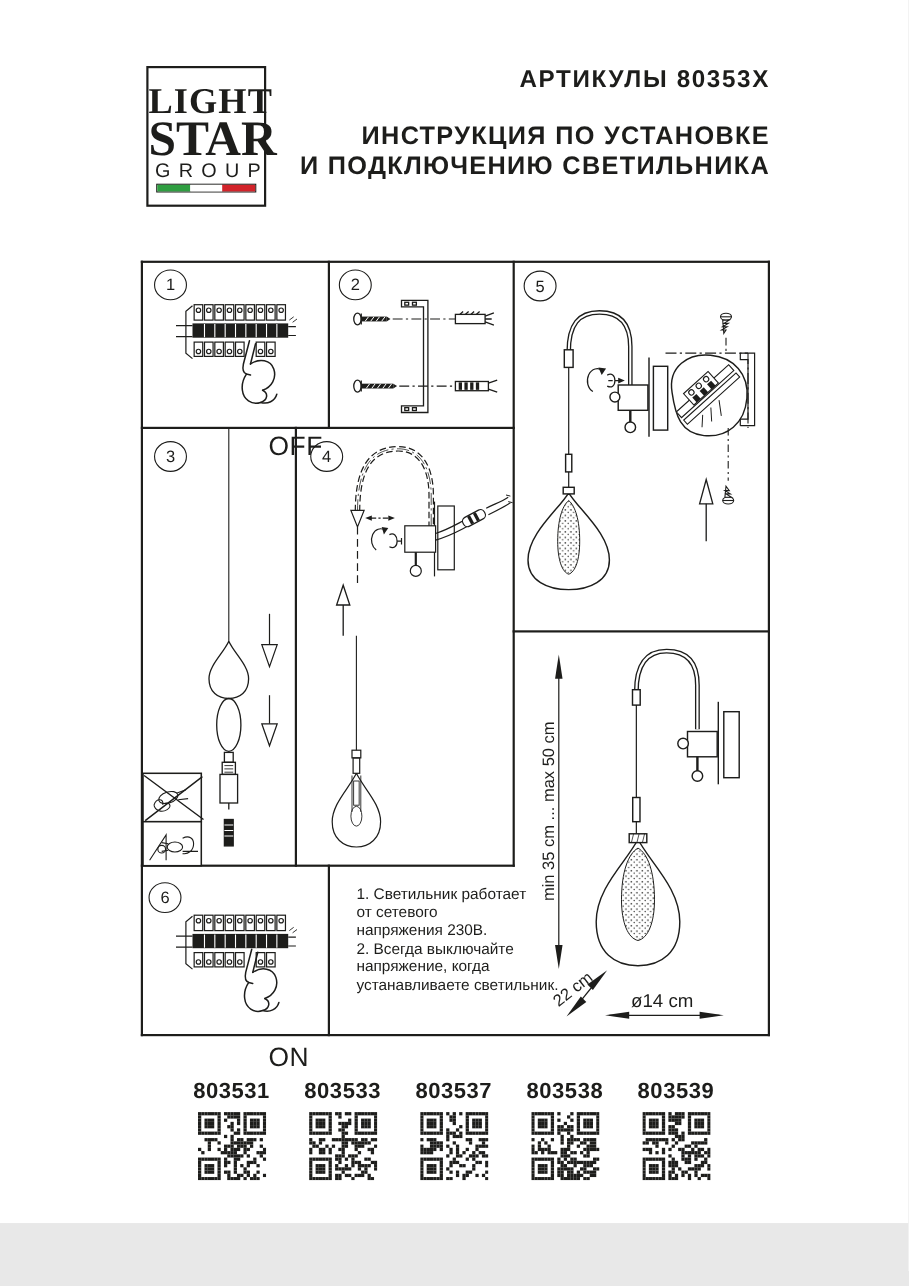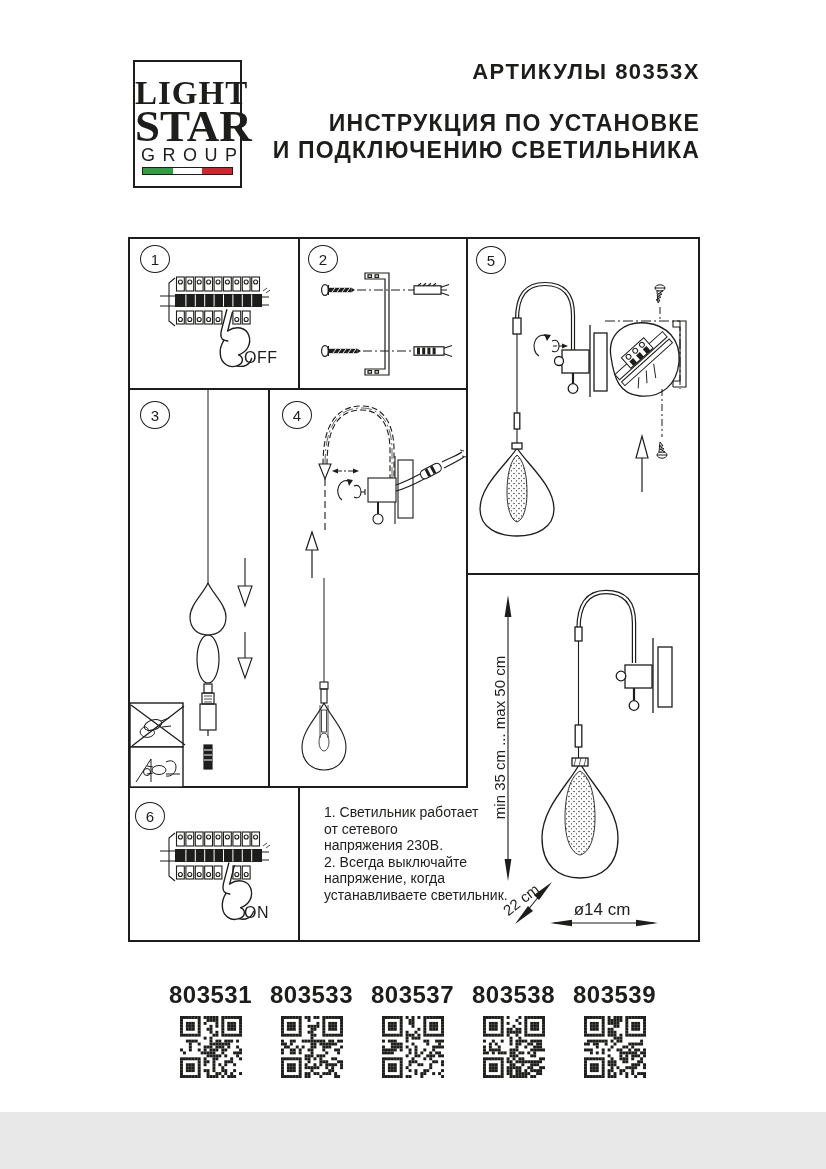--- a/index.html
+++ b/index.html
@@ -21,31 +21,31 @@
   .hdr{position:absolute;right:126px;top:56px;text-align:right;font-weight:bold;}
   .hdr-line{font-size:22px;line-height:31px;letter-spacing:1.5px;}
   .hdr-title{margin-top:23px;}
   .hdr-title .hdr-line{font-size:23px;line-height:27px;letter-spacing:1.2px;}
   
   .diagram{position:absolute;left:128px;top:237px;width:572px;height:705px;}
   .diagram svg{position:absolute;overflow:visible;}
   .badge{position:absolute;width:30px;height:28px;border:1.6px solid #1d1d1b;border-radius:50%;
          box-sizing:border-box;display:flex;align-items:center;justify-content:center;
          font-size:15px;background:#fff;}
-  .sw-label{position:absolute;font-size:16px;letter-spacing:0.5px;}
+  .sw-label{position:absolute;font-size:24px;letter-spacing:0.5px;margin-top:44px;}
   .notes{position:absolute;left:196px;top:567px;width:190px;font-size:14px;line-height:16.5px;
          white-space:pre-line;}
   .dim-label{position:absolute;font-size:15px;white-space:nowrap;text-align:center;}
   .lbl-minmax{left:286px;top:492px;width:170px;transform:rotate(-90deg);}
   .lbl-depth{left:368px;top:654px;width:50px;transform:rotate(-38deg);}
   .lbl-diam{left:434px;top:663px;width:80px;font-size:17px;transform:none;}
   
   .articles{position:absolute;left:160px;top:981px;width:506px;display:flex;}
   .article-col{width:101px;text-align:center;}
-  .article-code{font-size:24px;font-weight:bold;letter-spacing:0.5px;}
+  .article-code{font-size:20px;font-weight:bold;letter-spacing:0.5px;}
   .article-col svg{margin-top:7px;}
   .website{position:absolute;left:0;top:1103px;width:100%;text-align:center;
            font-size:20px;font-weight:bold;}
 </style>
 </head>
 <body>
 
 <div class="page">
 
   <svg width="0" height="0" style="position:absolute">

